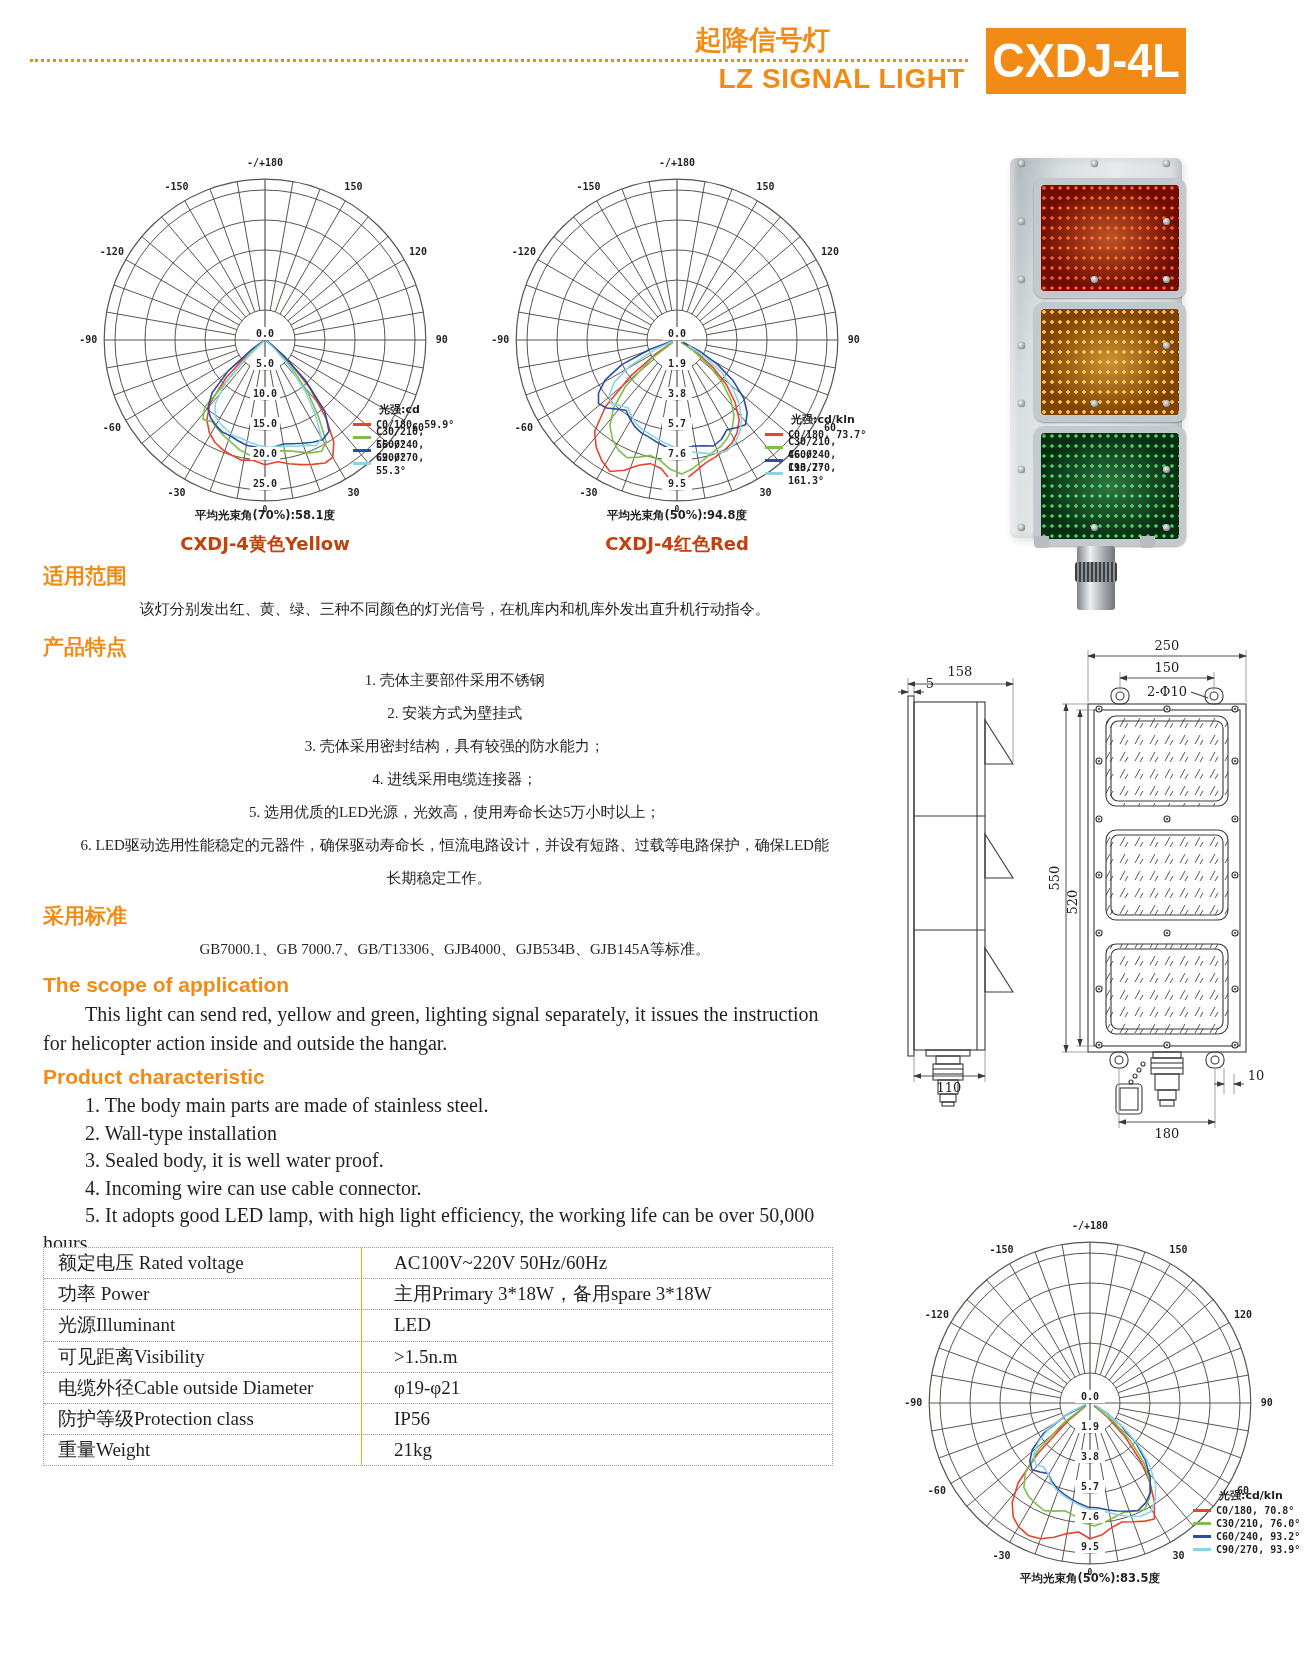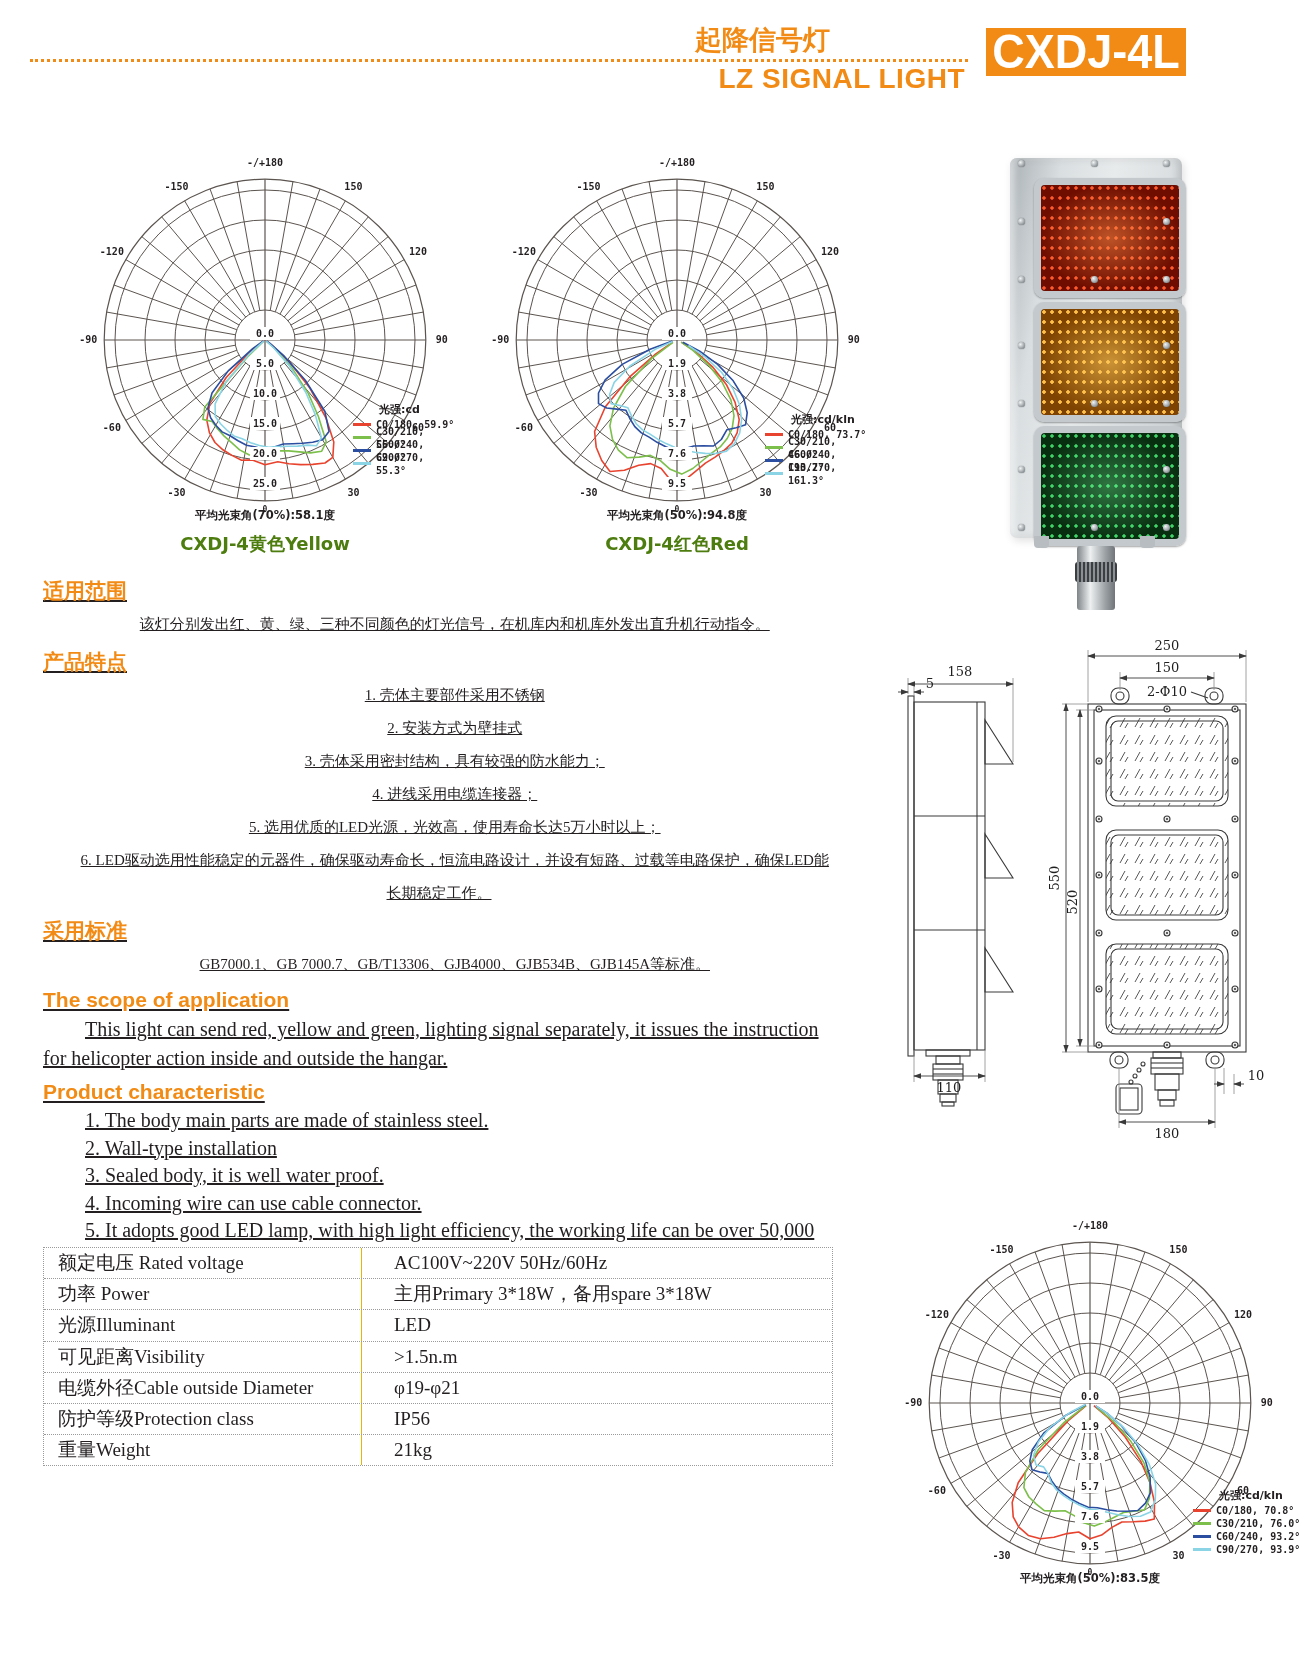--- a/index.html
+++ b/index.html
@@ -5,40 +5,40 @@
   html,body{margin:0;padding:0;background:#fff;}
   .page{position:relative;width:1311px;height:1668px;background:#fff;overflow:hidden;
         font-family:"Liberation Serif",serif;color:#231f20;}
 
   
   .title-cn{position:absolute;left:560px;top:22px;width:405px;text-align:center;
             font-family:"Liberation Sans",sans-serif;font-weight:bold;font-size:27px;color:var(--accent);}
   .title-en{position:absolute;left:460px;top:63px;width:505px;text-align:right;
             font-family:"Liberation Sans",sans-serif;font-weight:bold;font-size:28px;color:var(--accent);letter-spacing:.5px;}
   .dotted-rule{position:absolute;left:30px;top:59px;width:938px;height:0;border-top:3px dotted var(--accent);}
-  .model-box{position:absolute;left:986px;top:28px;width:200px;height:48px;background:var(--accent);
+  .model-box{position:absolute;left:986px;top:28px;width:200px;height:66px;background:var(--accent);
              display:flex;align-items:center;justify-content:center;}
   .model-box span{font-family:"Liberation Sans",sans-serif;font-weight:bold;font-size:45px;color:#fff;
                   transform:scaleY(1.08);letter-spacing:0px;}
 
   
   .chart{position:absolute;}
   .ang{font:bold 10px "DejaVu Sans Mono",monospace;fill:#231f20;}
   .tinyang{font:bold 8px "DejaVu Sans Mono",monospace;fill:#231f20;}
   .ringlab{font:bold 10px "DejaVu Sans Mono",monospace;fill:#231f20;}
   .avg{font:bold 11.5px "DejaVu Sans",sans-serif;fill:#231f20;}
   .legend{position:absolute;font:bold 10px "DejaVu Sans Mono",monospace;color:#231f20;line-height:13px;}
   .legend-title{font:bold 11px "DejaVu Sans",sans-serif;margin:0 0 1px 26px;}
   .legend-row{display:flex;align-items:center;height:13px;}
   .legend-swatch{width:18px;height:2.6px;margin-right:5px;flex:none;}
   .chart-caption{position:absolute;left:0;width:100%;text-align:center;
-                 font-family:"DejaVu Sans",sans-serif;font-weight:bold;font-size:18px;color:#4d7c0f;}
+                 font-family:"DejaVu Sans",sans-serif;font-weight:bold;font-size:18px;color:#c2410c;}
 
   
-  #sections{position:absolute;left:43px;top:570px;width:792px;text-decoration:underline;}
+  #sections{position:absolute;left:43px;top:555px;width:792px;}
   .h-cn,.h-en{font-family:"Liberation Sans",sans-serif;font-weight:bold;font-size:21px;color:var(--accent);
               margin:7px 0 3px 0;}
   .para-cn,.item-cn{font-size:15px;line-height:33px;text-indent:2.1em;text-align:center;}
   .para-en{font-size:20px;line-height:29px;text-indent:2.1em;}
   .item-en{font-size:20px;line-height:27.5px;text-indent:2.1em;}
 
   
   #spec-table{position:absolute;left:43px;top:1247px;width:788px;border:1.5px dotted #9a9a9a;background:#fff;}
   .spec-row{display:flex;align-items:stretch;height:30.2px;border-bottom:1.5px dotted #9a9a9a;font-size:19px;}
   .spec-row:last-child{border-bottom:none;}

